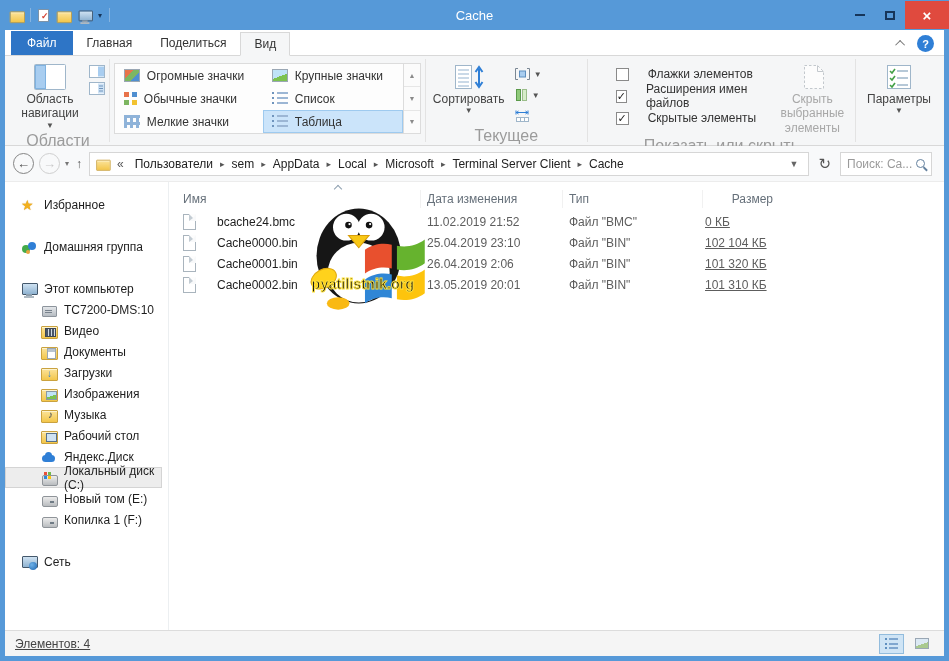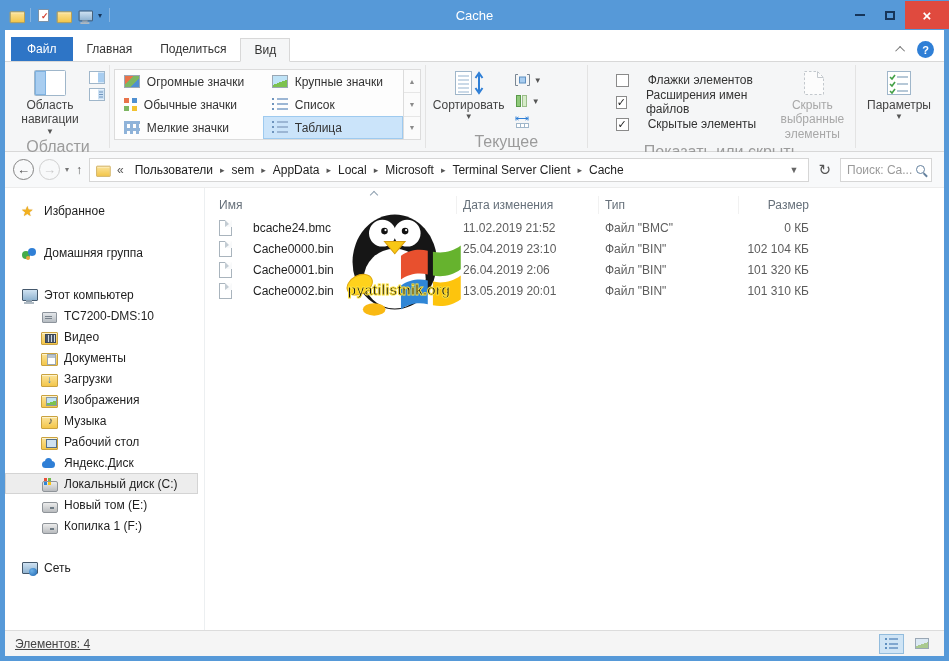--- a/index.html
+++ b/index.html
@@ -16,21 +16,21 @@
   .controls { margin-left: auto; display: flex; height: 28px; position: relative; z-index: 2; }
   .ctl { width: 30px; display: flex; align-items: center; justify-content: center; }
   .ctl-min i { width: 10px; height: 2px; background: #16355a; display: block; }
   .ctl-max i { width: 10px; height: 9px; border: 2px solid #16355a; display: block; background: transparent; }
   .ctl-close { width: 44px; background: #e04a3e; color: #fff; font-size: 15px; font-weight: bold; }
 
   
   .inner { position: absolute; left: 5px; right: 5px; top: 30px; bottom: 5px; background: #fff; display: flex; flex-direction: column; }
 
   
-  .tabs { height: 32px; background: #fff; display: flex; align-items: flex-end; border-bottom: 1px solid #d8d8d8; }
+  .tabs { height: 26px; background: #fff; display: flex; align-items: flex-end; border-bottom: 1px solid #d8d8d8; }
   .tab { padding: 5px 14px 5px; color: #333; }
   .tab-file { background: #2e75c6; color: #fff; margin-left: 6px; padding: 5px 16px; }
   .tab-active { background: #f5f6f7; border: 1px solid #d8d8d8; border-bottom: 1px solid #f5f6f7; margin-bottom: -1px; padding: 4px 13px; }
   .tabs-right { margin-left: auto; display: flex; gap: 12px; align-items: center; padding-right: 10px; padding-bottom: 3px; }
   .chev-up { width: 7px; height: 7px; border-left: 1px solid #777; border-top: 1px solid #777; transform: rotate(45deg) translateY(2px); }
   .help { width: 17px; height: 17px; border-radius: 50%; background: #2f7fd6; color: #fff; font-weight: bold; font-size: 11px; display: flex; align-items: center; justify-content: center; }
 
   
   .ribbon { height: 90px; background: #f5f6f7; border-bottom: 1px solid #d8d8d8; display: flex; padding: 0 2px; }
   .rgroup { display: flex; flex-direction: column; padding: 3px 4px 0; }
@@ -86,41 +86,41 @@
   .crumb-chev { margin-left: auto; color: #666; font-size: 9px; padding: 0 5px; }
   .refresh { color: #555; font-size: 15px; padding: 0 4px; }
   .searchbox { width: 92px; height: 24px; background: #fff; border: 1px solid #d6d6d6; display: flex; align-items: center; padding: 0 6px; gap: 4px; flex: 0 0 auto; }
   .searchbox input { border: none; outline: none; width: 100%; font-family: "Liberation Sans", sans-serif; font-size: 12px; color: #555; background: transparent; }
   .searchbox input::placeholder { color: #9a9a9a; opacity: 1; }
   .mag { width: 9px; height: 9px; border: 1.5px solid #64819e; border-radius: 50%; position: relative; flex: 0 0 auto; }
   .mag::after { content: ""; position: absolute; width: 5px; height: 1.5px; background: #64819e; transform: rotate(45deg); right: -4px; bottom: -2px; }
 
   
   .main { flex: 1; display: flex; min-height: 0; background: #fff; }
-  .sidebar { width: 200px; border-right: 1px solid #eceff1; padding-top: 12px; flex: 0 0 auto; }
+  .sidebar { width: 164px; border-right: 1px solid #eceff1; padding-top: 12px; flex: 0 0 auto; }
   .srow { display: flex; align-items: center; height: 21px; gap: 7px; padding-left: 15px; border: 1px solid transparent; margin-right: 6px; }
   .srow.lvl1 { padding-left: 35px; }
   .srow.gap { margin-top: 21px; }
   .srow.selected { background: #ededed; border-color: #d4d4d4; }
 
   .list { flex: 1; position: relative; padding-top: 5px; }
   .lheader { display: flex; height: 24px; align-items: center; color: #66707a; padding-left: 12px; position: relative; }
   .hcell { padding: 0 2px; border-right: 1px solid #f1f1f1; height: 18px; line-height: 18px; }
   .h-name { width: 240px; }
   .h-date { width: 142px; padding-left: 6px; }
   .h-type { width: 140px; padding-left: 6px; }
   .h-size { width: 74px; text-align: right; padding-right: 4px; }
   .sortmark { position: absolute; left: 166px; top: -1px; width: 6px; height: 6px; border-left: 1px solid #8fa0b0; border-top: 1px solid #8fa0b0; transform: rotate(45deg); }
 
   .frow { display: flex; height: 21px; align-items: center; padding-left: 12px; }
   .cell { padding: 0 2px; }
   .c-name { width: 240px; display: flex; gap: 21px; align-items: center; color: #1e1e1e; }
   .c-date { width: 142px; color: #5d5d5d; padding-left: 6px; }
   .c-type { width: 140px; color: #5d5d5d; padding-left: 6px; }
-  .c-size { width: 74px; text-align: right; color: #5d5d5d; padding-right: 4px; }
+  .c-size { width: 74px; text-align: left; color: #5d5d5d; padding-right: 4px; text-decoration: underline; }
 
   .ic-file { width: 13px; height: 16px; background: #fff; border: 1px solid #a9b4bd; position: relative; flex: 0 0 auto; }
   .ic-file::after { content: ""; position: absolute; right: -1px; top: -1px; border: 3px solid; border-color: #dfe5ea #f8f9fa #f8f9fa #dfe5ea; border-color: #f“” }
   .ic-file::after { content: ""; position: absolute; right: -1px; top: -1px; width: 0; height: 0; border-top: 4px solid #fdfdfd; border-left: 4px solid #c3ccd3; }
 
   .watermark { position: absolute; left: 130px; top: 14px; width: 134px; height: 118px; pointer-events: none; z-index: 3; }
 
   
   .status { height: 26px; border-top: 1px solid #dcdcdc; background: #f5f5f5; display: flex; align-items: center; padding: 0 10px; color: #444; text-decoration: underline; }
   .viewbtns { margin-left: auto; display: flex; gap: 5px; }

